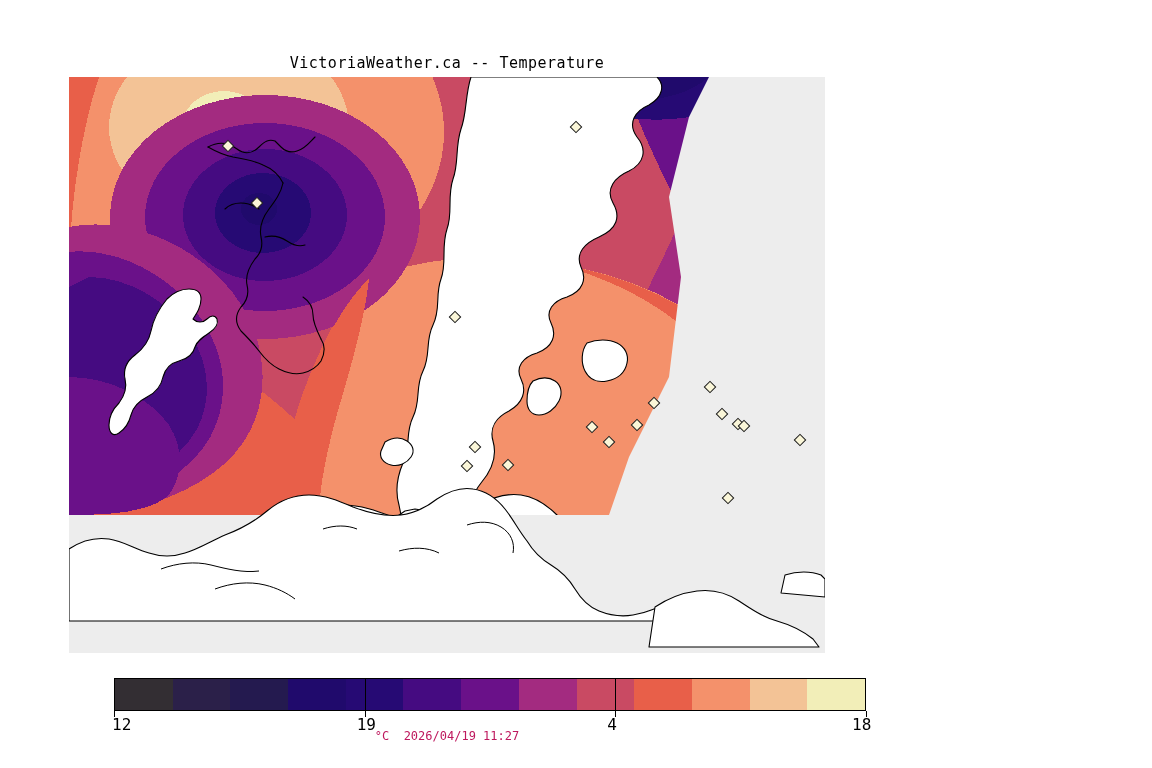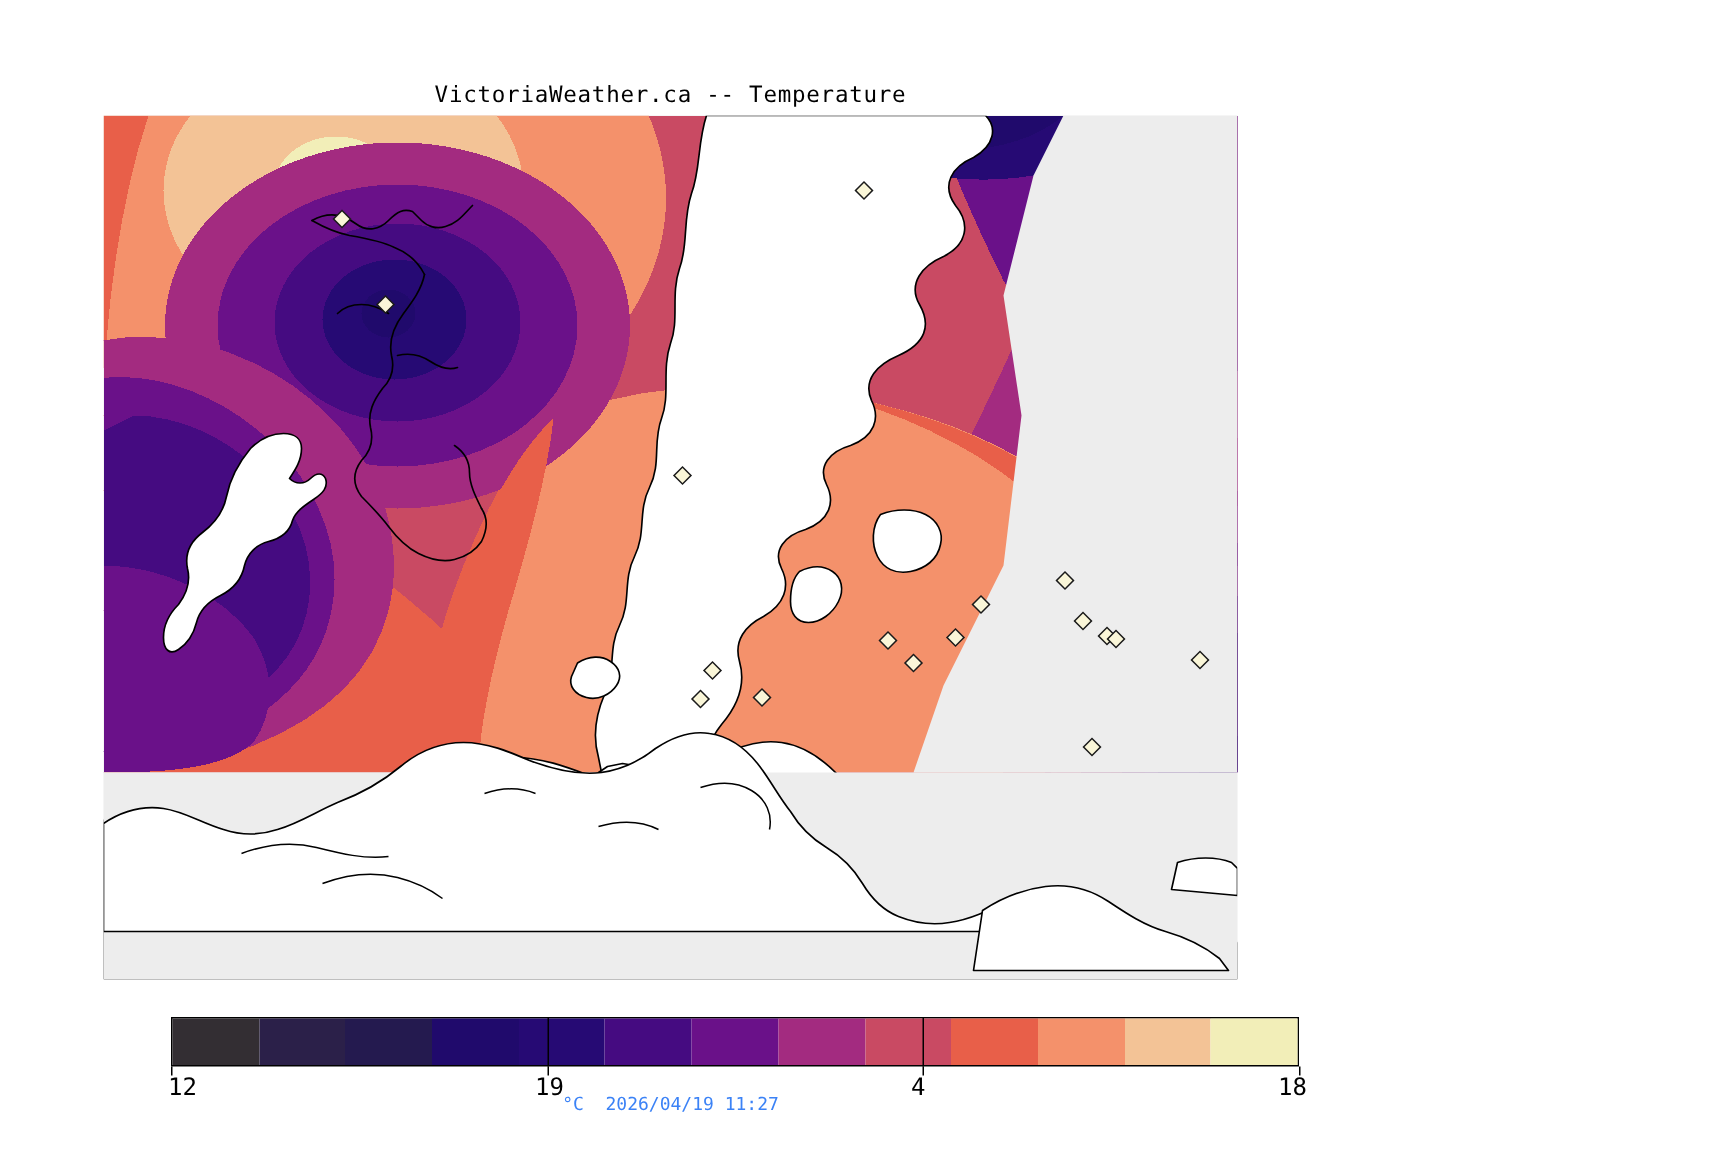--- a/index.html
+++ b/index.html
@@ -31,21 +31,21 @@
     position:absolute;left:114px;top:678px;width:752px;height:33px;
     border:1px solid #000;box-sizing:border-box;display:flex;
   }
   #cbar .seg{height:100%;flex:1 1 0;}
   .cbtickmark{position:absolute;width:1px;height:6px;background:#000;}
   .cblabel{
     position:absolute;font-size:16px;color:#000;white-space:pre;
   }
   #cbcaption{
     position:absolute;left:0;top:729px;width:894px;text-align:center;
-    font-size:12px;color:#3b82f6;white-space:pre;
+    font-size:12px;color:#be185d;white-space:pre;
   }
 </style>
 </head>
 <body>
 
 <div id="stage">
 
   <div id="title">VictoriaWeather.ca -- Temperature</div>
 
   <div id="panel">

